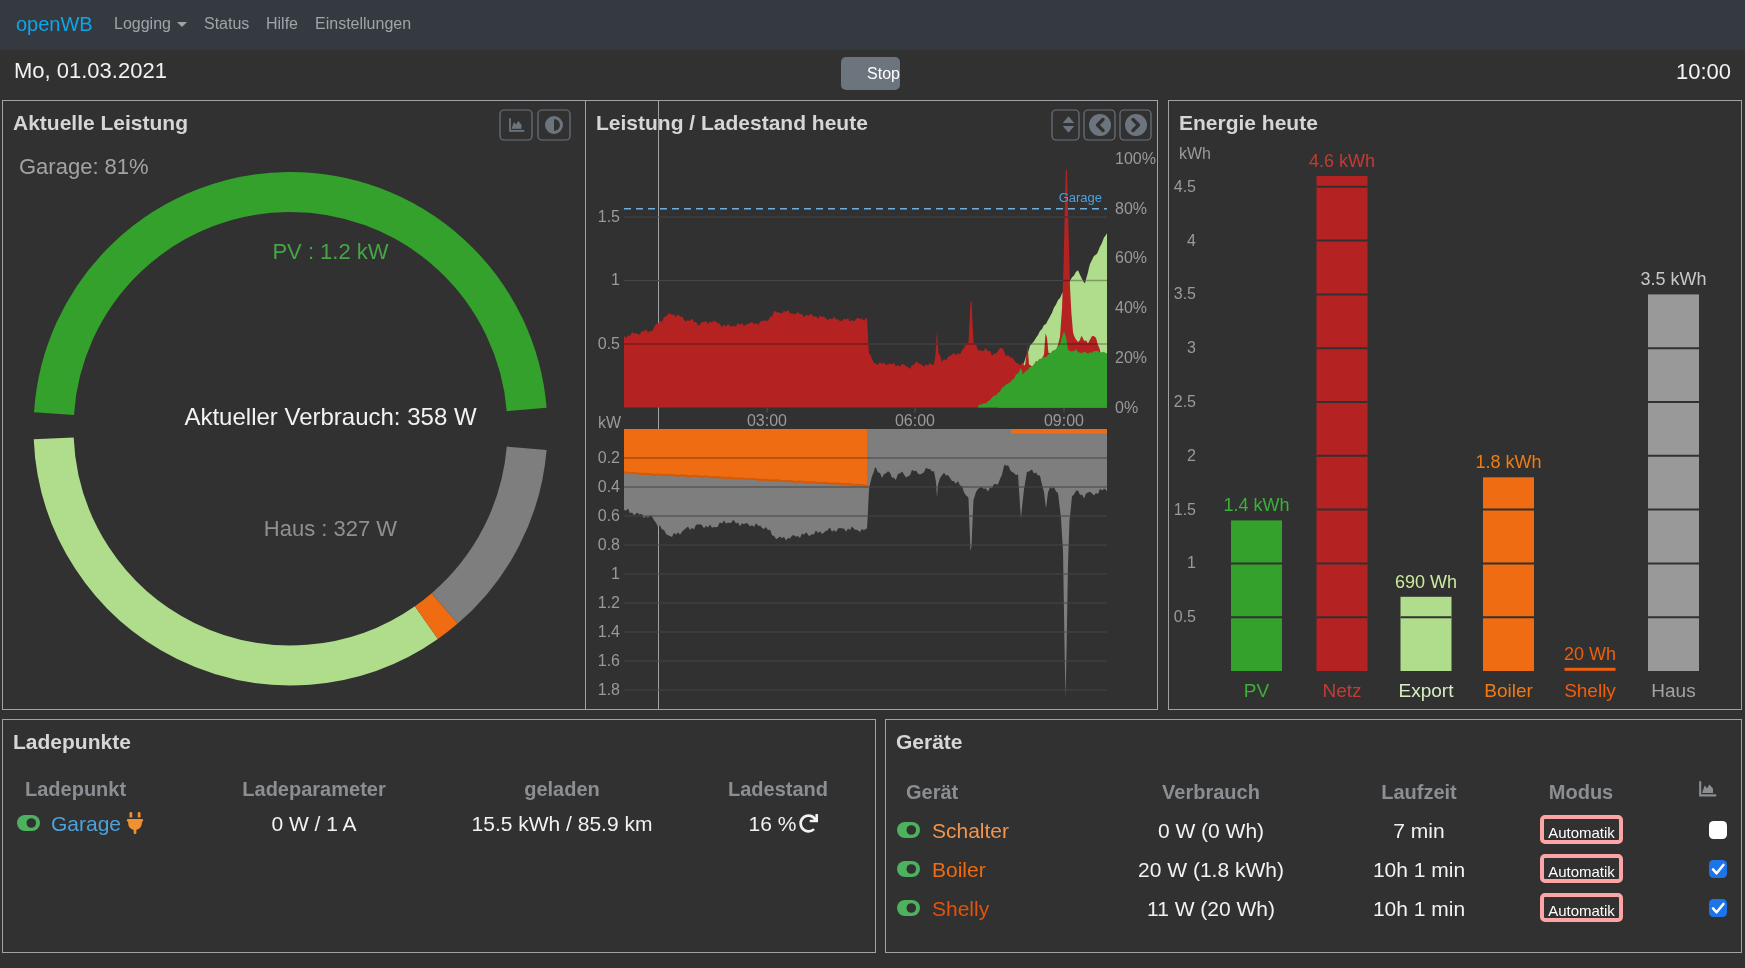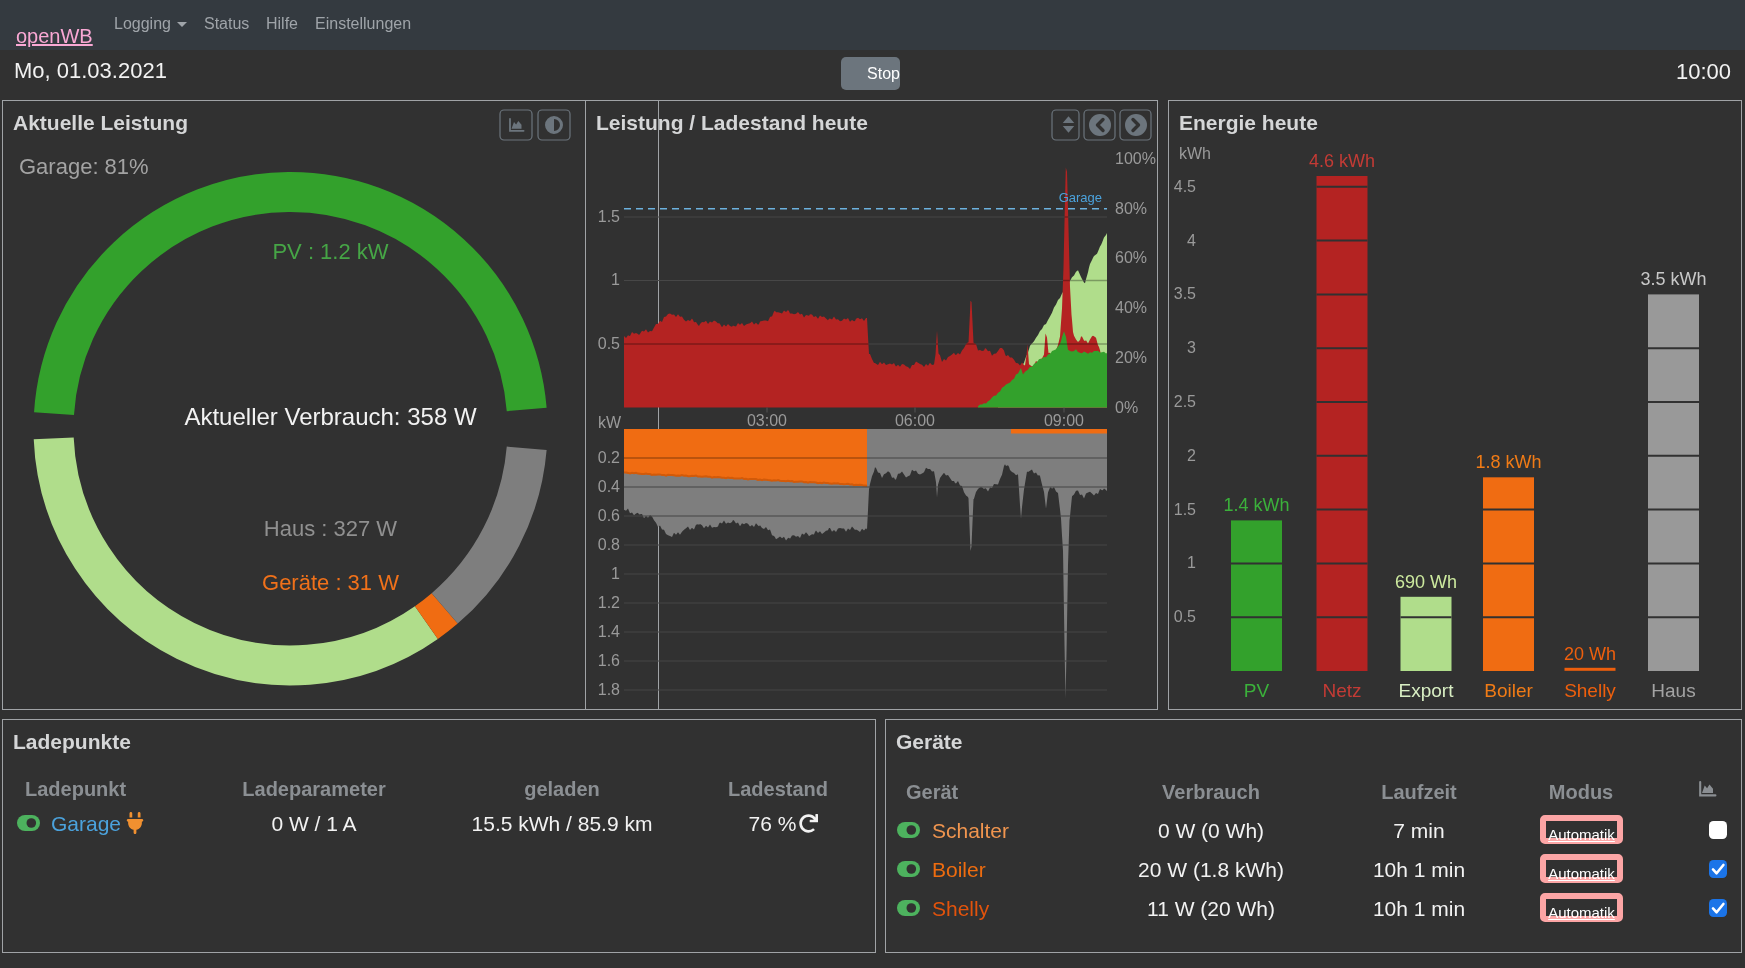--- a/index.html
+++ b/index.html
@@ -1,24 +1,24 @@
 <!DOCTYPE html>
 <html><head><meta charset="utf-8">
 <style>
 * { margin:0; padding:0; box-sizing:border-box; }
 html,body { width:1745px; height:968px; background:#313131; font-family:"Liberation Sans",sans-serif; overflow:hidden; }
 .navbar { position:absolute; left:0; top:0; width:100%; height:50px; background:#343a40; }
-.brand { position:absolute; left:16px; top:25px; font-size:20px; color:#f9a8d4;text-decoration:underline; }
+.brand { position:absolute; left:16px; top:13px; font-size:20px; color:#0ea5e9; }
 .nav { position:absolute; top:15px; font-size:16px; color:#9fa4a9; }
 .panel { position:absolute; border:1px solid #a0a3a6; }
 .ptitle { position:absolute; left:10px; top:10px; font-size:21px; font-weight:bold; color:#d5d6d7; }
 .ctr { position:absolute; left:0; width:100%; text-align:center; font-size:22px; }
 .th { position:absolute; font-size:20px; font-weight:bold; color:#8b8f93; }
 .td { position:absolute; font-size:21px; color:#f2f2f2; text-align:center; }
-.abtn { position:absolute; width:83px; height:29px; border:6px solid #fca5a5; border-radius:5px; color:#fff; font-size:15px; text-align:center; line-height:27px;text-decoration:underline; }
+.abtn { position:absolute; width:83px; height:29px; border:4px solid #fca5a5; border-radius:5px; color:#fff; font-size:15px; text-align:center; line-height:27px; }
 .caret { display:inline-block; width:0; height:0; border-left:5px solid transparent; border-right:5px solid transparent; border-top:5px solid #9fa4a9; vertical-align:middle; margin-left:6px; }
 </style></head>
 <body>
 <div class="navbar">
   <div class="brand">openWB</div>
   <div class="nav" style="left:114px">Logging<span class="caret"></span></div>
   <div class="nav" style="left:204px">Status</div>
   <div class="nav" style="left:266px">Hilfe</div>
   <div class="nav" style="left:315px">Einstellungen</div>
 </div>
@@ -40,21 +40,20 @@
         <path d="M0,-7.5 A7.5,7.5 0 0 0 0,7.5 Z" fill="#6c757d"></path>
       </g>
 <rect x="497" y="9" width="32" height="30" rx="4" fill="none" stroke="#6c757d" stroke-width="1.2"></rect>
 <rect x="535" y="9" width="32" height="30" rx="4" fill="none" stroke="#6c757d" stroke-width="1.2"></rect>
 </svg>
 <div class="ptitle">Aktuelle Leistung</div>
 <div style="position:absolute;left:16px;top:53px;font-size:22px;color:#a3a3a3">Garage: 81%</div>
 <div class="ctr" style="top:138px;color:#46a546">PV&nbsp;: 1.2 kW</div>
 <div class="ctr" style="top:302px;color:#f2f2f2;font-size:24px">Aktueller Verbrauch: 358 W</div>
 <div class="ctr" style="top:415px;color:#909090">Haus&nbsp;: 327 W</div>
-<div class="ctr" style="top:469px;color:#f0711a">Geräte&nbsp;: 31 W</div>
 </div>
 <div class="panel" style="left:585px;top:100px;width:573px;height:610px">
 <svg width="571" height="608" viewBox="0 0 571 608" style="position:absolute;left:0;top:0">
 <style>.ax{font:16px "Liberation Sans",sans-serif;fill:#9a9a9a}</style>
 <clipPath id="ca1">
         <path d="M 412.0 306.5 L 412.0 303.0 L 414.0 302.0 L 416.0 299.4 L 418.0 296.6 L 420.0 293.9 L 422.0 289.2 L 424.0 287.3 L 426.0 283.3 L 428.0 281.4 L 430.0 276.9 L 432.0 273.2 L 434.0 269.2 L 436.0 265.1 L 438.0 261.7 L 440.0 255.7 L 442.0 251.5 L 444.0 244.7 L 446.0 242.6 L 448.0 240.2 L 450.0 236.8 L 452.0 233.9 L 454.0 230.0 L 456.0 228.0 L 458.0 224.0 L 460.0 222.9 L 462.0 219.1 L 464.0 215.6 L 466.0 211.8 L 468.0 206.5 L 470.0 203.6 L 472.0 199.0 L 474.0 197.0 L 476.0 192.4 L 478.0 189.4 L 480.0 185.5 L 482.0 181.7 L 484.0 179.9 L 486.0 176.2 L 488.0 174.4 L 490.0 170.8 L 492.0 169.2 L 494.0 173.7 L 495.0 175.9 L 496.0 178.0 L 498.0 181.6 L 499.0 182.2 L 500.0 178.3 L 502.0 171.3 L 503.0 166.6 L 504.0 163.1 L 506.0 159.1 L 507.0 156.8 L 508.0 155.0 L 510.0 153.4 L 511.0 152.8 L 512.0 150.4 L 514.0 145.5 L 515.0 144.0 L 516.0 141.8 L 518.0 136.4 L 520.0 134.0 L 521.0 131.9 L 521.0 306.5 Z"></path>
         <path d="M 38.0 306.5 L 38.0 235.1 L 40.0 236.9 L 42.0 234.2 L 43.0 234.8 L 44.0 234.9 L 46.0 231.0 L 48.0 232.8 L 50.0 232.1 L 52.0 233.0 L 53.0 234.0 L 54.0 232.8 L 56.0 229.8 L 58.0 230.6 L 60.0 228.2 L 62.0 231.4 L 64.0 229.9 L 66.0 230.3 L 68.0 226.6 L 70.0 222.9 L 72.0 222.9 L 74.0 219.8 L 76.0 221.0 L 78.0 216.0 L 80.0 215.6 L 82.0 212.9 L 84.0 212.6 L 86.0 213.8 L 88.0 213.6 L 90.0 216.1 L 92.0 213.2 L 94.0 215.8 L 96.0 215.6 L 98.0 218.8 L 100.0 220.4 L 102.0 219.1 L 104.0 220.0 L 106.0 217.4 L 107.0 219.0 L 108.0 221.2 L 110.0 221.1 L 112.0 224.1 L 113.0 224.9 L 114.0 222.9 L 116.0 221.0 L 118.0 221.3 L 120.0 219.8 L 122.0 223.1 L 124.0 220.6 L 126.0 221.5 L 128.0 219.5 L 130.0 220.4 L 132.0 222.4 L 133.0 221.9 L 134.0 223.0 L 136.0 226.2 L 138.0 223.5 L 140.0 225.5 L 142.0 222.9 L 144.0 225.0 L 146.0 225.7 L 147.0 224.6 L 148.0 225.1 L 150.0 225.4 L 152.0 221.9 L 153.0 222.9 L 154.0 223.8 L 156.0 222.1 L 158.0 224.9 L 160.0 223.5 L 162.0 222.7 L 164.0 222.3 L 166.0 220.5 L 168.0 223.5 L 170.0 221.8 L 172.0 223.8 L 173.0 222.9 L 174.0 220.5 L 176.0 220.0 L 178.0 219.6 L 180.0 219.5 L 182.0 220.3 L 184.0 215.9 L 185.0 215.6 L 186.0 215.4 L 188.0 210.5 L 189.0 209.7 L 190.0 211.3 L 192.0 211.3 L 194.0 211.8 L 196.0 212.4 L 198.0 209.5 L 200.0 211.1 L 202.0 209.0 L 203.0 210.2 L 204.0 212.6 L 206.0 212.4 L 208.0 213.2 L 210.0 212.7 L 212.0 210.9 L 214.0 213.6 L 216.0 212.8 L 218.0 216.4 L 220.0 214.1 L 222.0 214.5 L 223.0 214.7 L 224.0 213.3 L 226.0 213.4 L 228.0 216.3 L 229.0 215.3 L 230.0 215.3 L 232.0 217.7 L 234.0 214.4 L 236.0 215.9 L 238.0 215.5 L 240.0 217.5 L 242.0 219.3 L 243.0 217.8 L 244.0 217.5 L 246.0 218.6 L 248.0 215.5 L 250.0 218.6 L 252.0 218.2 L 254.0 220.3 L 256.0 219.7 L 258.0 217.6 L 260.0 218.6 L 262.0 217.0 L 263.0 218.9 L 264.0 220.8 L 266.0 219.1 L 268.0 220.2 L 269.0 220.0 L 270.0 217.7 L 272.0 216.8 L 274.0 218.2 L 276.0 217.3 L 278.0 220.1 L 280.0 216.9 L 281.0 216.9 L 282.0 235.6 L 283.0 252.9 L 284.0 253.0 L 286.0 257.9 L 288.0 262.0 L 289.0 262.1 L 290.0 262.7 L 292.0 264.1 L 294.0 260.8 L 296.0 263.3 L 298.0 261.6 L 300.0 263.9 L 302.0 263.2 L 304.0 262.6 L 306.0 263.4 L 308.0 261.9 L 309.0 264.0 L 310.0 265.4 L 312.0 263.8 L 314.0 265.8 L 316.0 263.1 L 318.0 263.6 L 320.0 265.2 L 322.0 266.0 L 324.0 267.9 L 326.0 264.1 L 328.0 264.0 L 329.0 262.3 L 330.0 260.4 L 332.0 261.8 L 334.0 263.0 L 336.0 263.8 L 338.0 265.9 L 340.0 263.0 L 342.0 264.7 L 344.0 261.8 L 346.0 264.1 L 348.0 263.5 L 349.5 253.4 L 350.0 245.6 L 351.0 229.5 L 352.0 245.3 L 352.5 252.6 L 354.0 254.2 L 356.0 261.0 L 358.0 258.0 L 360.0 259.6 L 362.0 256.0 L 364.0 255.0 L 366.0 253.4 L 368.0 251.8 L 369.0 253.6 L 370.0 254.1 L 372.0 252.0 L 374.0 253.5 L 376.0 249.4 L 378.0 246.9 L 380.0 243.3 L 382.0 241.2 L 382.5 241.6 L 384.0 211.1 L 384.5 199.8 L 385.5 200.9 L 386.0 210.7 L 387.5 241.5 L 388.0 242.3 L 390.0 243.0 L 392.0 249.4 L 394.0 248.9 L 396.0 249.9 L 398.0 249.5 L 399.0 247.2 L 400.0 247.5 L 402.0 250.2 L 404.0 249.7 L 406.0 254.8 L 408.0 252.7 L 410.0 252.6 L 412.0 250.1 L 414.0 246.9 L 416.0 247.1 L 418.0 249.6 L 419.0 253.1 L 420.0 255.3 L 422.0 254.1 L 424.0 256.6 L 426.0 256.6 L 428.0 258.8 L 430.0 262.1 L 432.0 262.3 L 434.0 264.6 L 436.0 261.5 L 438.0 264.0 L 439.0 264.4 L 440.0 257.4 L 440.5 254.3 L 441.5 242.9 L 442.0 250.0 L 443.0 263.2 L 444.0 264.0 L 446.0 265.6 L 448.0 264.4 L 450.0 260.0 L 452.0 261.6 L 454.0 258.0 L 456.0 257.6 L 458.0 253.4 L 459.5 232.5 L 460.0 233.8 L 461.0 236.6 L 462.0 247.2 L 462.5 252.0 L 464.0 251.7 L 466.0 255.3 L 468.0 250.6 L 470.0 249.3 L 472.0 244.0 L 474.0 235.5 L 476.0 207.6 L 477.5 166.3 L 478.0 143.6 L 479.0 99.0 L 479.8 66.4 L 480.0 67.3 L 481.0 70.8 L 482.0 108.1 L 482.5 127.6 L 484.0 186.0 L 485.5 213.7 L 486.0 218.9 L 487.0 231.0 L 488.0 234.7 L 490.0 238.4 L 492.0 241.1 L 494.0 238.9 L 495.0 235.4 L 496.0 235.4 L 498.0 239.6 L 499.0 240.1 L 500.0 239.3 L 502.0 242.4 L 504.0 238.6 L 506.0 235.3 L 507.0 234.7 L 508.0 235.2 L 510.0 236.8 L 511.0 240.5 L 512.0 244.3 L 513.0 246.1 L 514.0 249.2 L 515.0 254.0 L 516.0 257.2 L 517.0 258.4 L 518.0 256.4 L 520.0 257.1 L 521.0 258.2 L 521.0 306.5 Z"></path>
         <path d="M 392.0 306.5 L 392.0 305.3 L 394.0 303.4 L 396.0 303.6 L 398.0 302.2 L 400.0 302.6 L 402.0 300.2 L 404.0 299.0 L 406.0 296.6 L 408.0 294.8 L 410.0 294.4 L 412.0 291.7 L 414.0 290.6 L 416.0 286.7 L 418.0 285.6 L 420.0 283.4 L 422.0 282.5 L 424.0 281.6 L 426.0 278.9 L 428.0 277.7 L 430.0 273.5 L 432.0 272.4 L 434.0 268.7 L 435.0 267.1 L 436.0 270.5 L 437.0 273.4 L 438.0 272.0 L 440.0 269.7 L 441.0 269.6 L 442.0 268.6 L 444.0 265.8 L 445.0 265.9 L 446.0 265.8 L 448.0 263.1 L 449.0 262.2 L 450.0 262.1 L 452.0 259.7 L 453.0 258.3 L 454.0 258.1 L 456.0 257.7 L 457.0 256.5 L 458.0 256.1 L 460.0 256.3 L 461.0 255.0 L 462.0 253.5 L 464.0 252.7 L 465.0 251.8 L 466.0 250.1 L 468.0 249.2 L 470.0 248.2 L 471.0 246.8 L 472.0 245.5 L 474.0 242.8 L 475.0 240.2 L 476.0 236.0 L 478.0 230.3 L 480.0 235.9 L 482.0 248.8 L 484.0 249.9 L 486.0 250.6 L 488.0 250.0 L 490.0 248.2 L 492.0 251.1 L 494.0 251.7 L 496.0 252.3 L 498.0 250.5 L 500.0 251.4 L 502.0 252.8 L 504.0 251.3 L 506.0 251.7 L 508.0 249.9 L 510.0 250.0 L 512.0 249.7 L 514.0 251.5 L 516.0 251.2 L 518.0 250.8 L 520.0 252.5 L 521.0 252.0 L 521.0 306.5 Z"></path>
       </clipPath>
 <clipPath id="ca2">
@@ -208,21 +207,21 @@
       </g>
 </svg>
 <div class="ptitle">Ladepunkte</div>
 <div class="th" style="left:22px;top:58px;width:110px">Ladepunkt</div>
 <div class="th" style="left:236px;top:58px;width:150px;text-align:center">Ladeparameter</div>
 <div class="th" style="left:484px;top:58px;width:150px;text-align:center">geladen</div>
 <div class="th" style="left:700px;top:58px;width:150px;text-align:center">Ladestand</div>
 <div class="td" style="left:48px;top:92px;width:80px;color:#4ba2dc;text-align:left">Garage</div>
 <div class="td" style="left:236px;top:92px;width:150px">0 W / 1 A</div>
 <div class="td" style="left:459px;top:92px;width:200px">15.5 kWh / 85.9 km</div>
-<div class="td" style="left:732px;top:92px;width:75px">76 %</div>
+<div class="td" style="left:732px;top:92px;width:75px">16 %</div>
 </div>
 <div class="panel" style="left:885px;top:719px;width:857px;height:234px">
 <svg width="855" height="232" viewBox="0 0 855 232" style="position:absolute;left:0;top:0">
 <rect x="11" y="102" width="23" height="16" rx="8.0" fill="#4db25e"></rect>
       <circle cx="25.3" cy="110.0" r="4.8" fill="#313131"></circle>
       <rect x="823" y="101" width="18" height="18" rx="4.5" fill="#ffffff"></rect>
       <rect x="11" y="141" width="23" height="16" rx="8.0" fill="#4db25e"></rect>
       <circle cx="25.3" cy="149.0" r="4.8" fill="#313131"></circle>
       <rect x="823" y="140" width="18" height="18" rx="4.5" fill="#1b74e8"></rect>
       <path d="M827.0,149.4 L830.6,153.3 L837.4,145.0" stroke="#fff" stroke-width="2.6" fill="none" stroke-linecap="round" stroke-linejoin="round"></path>

